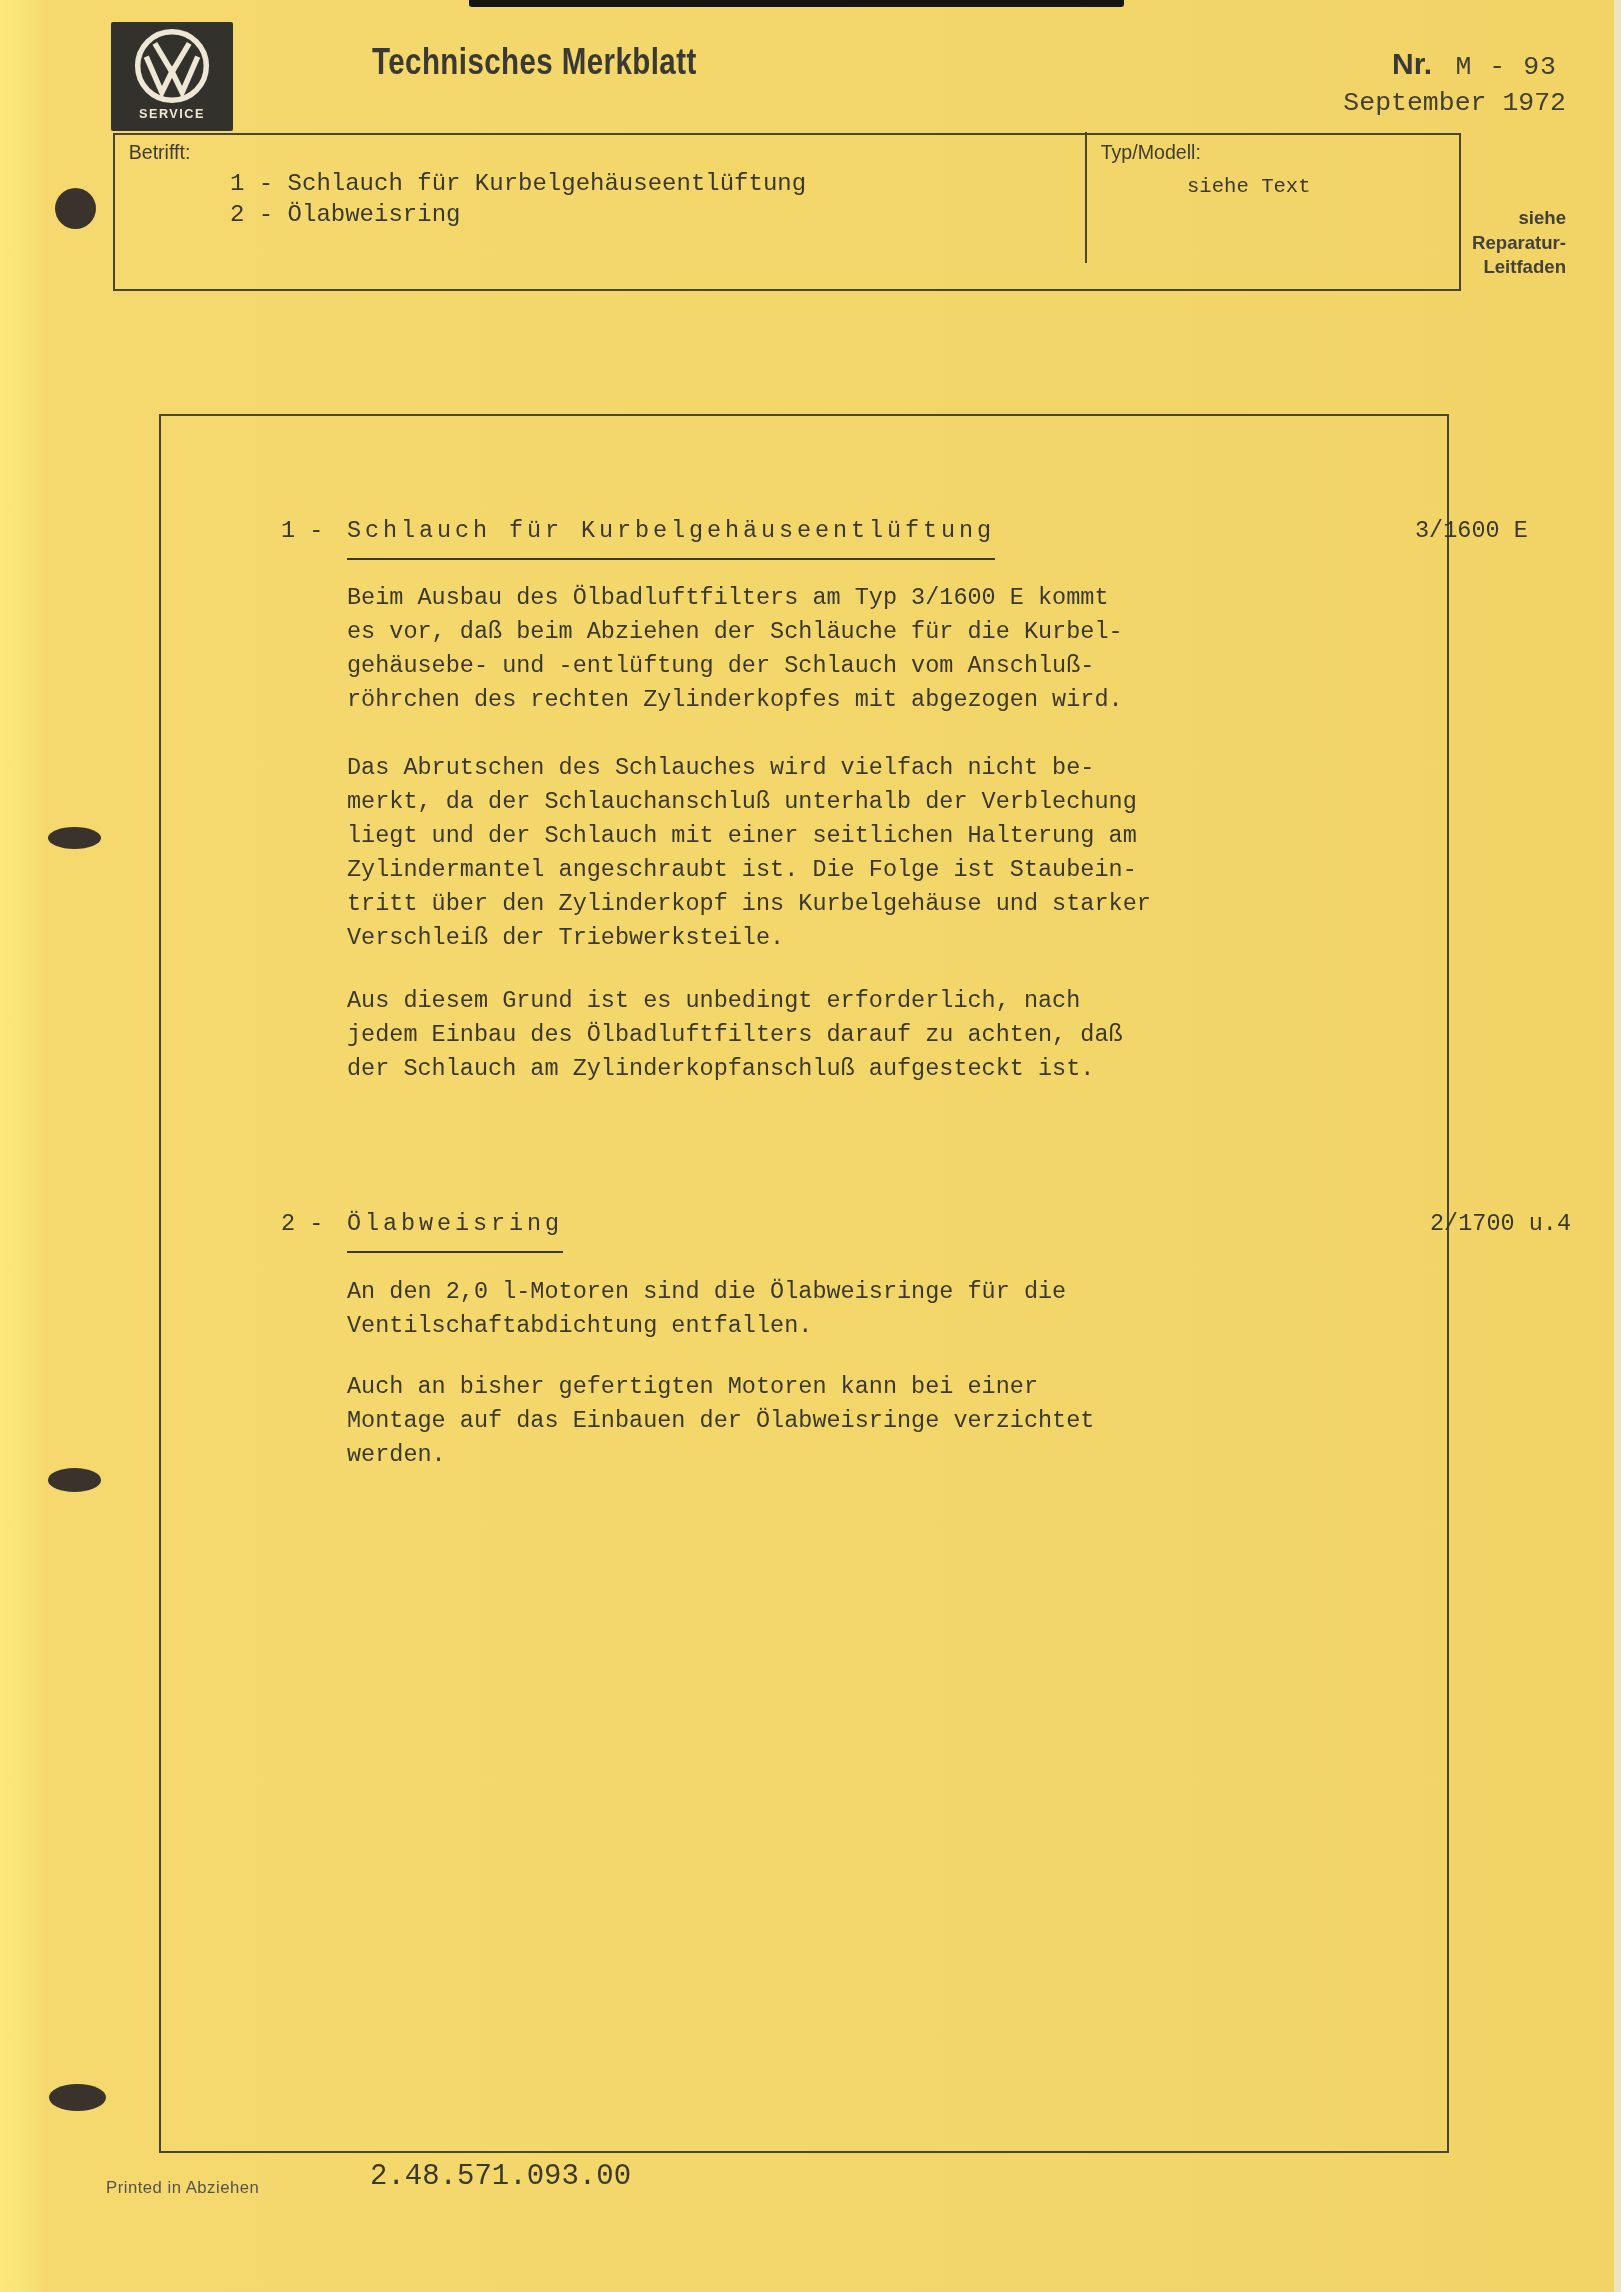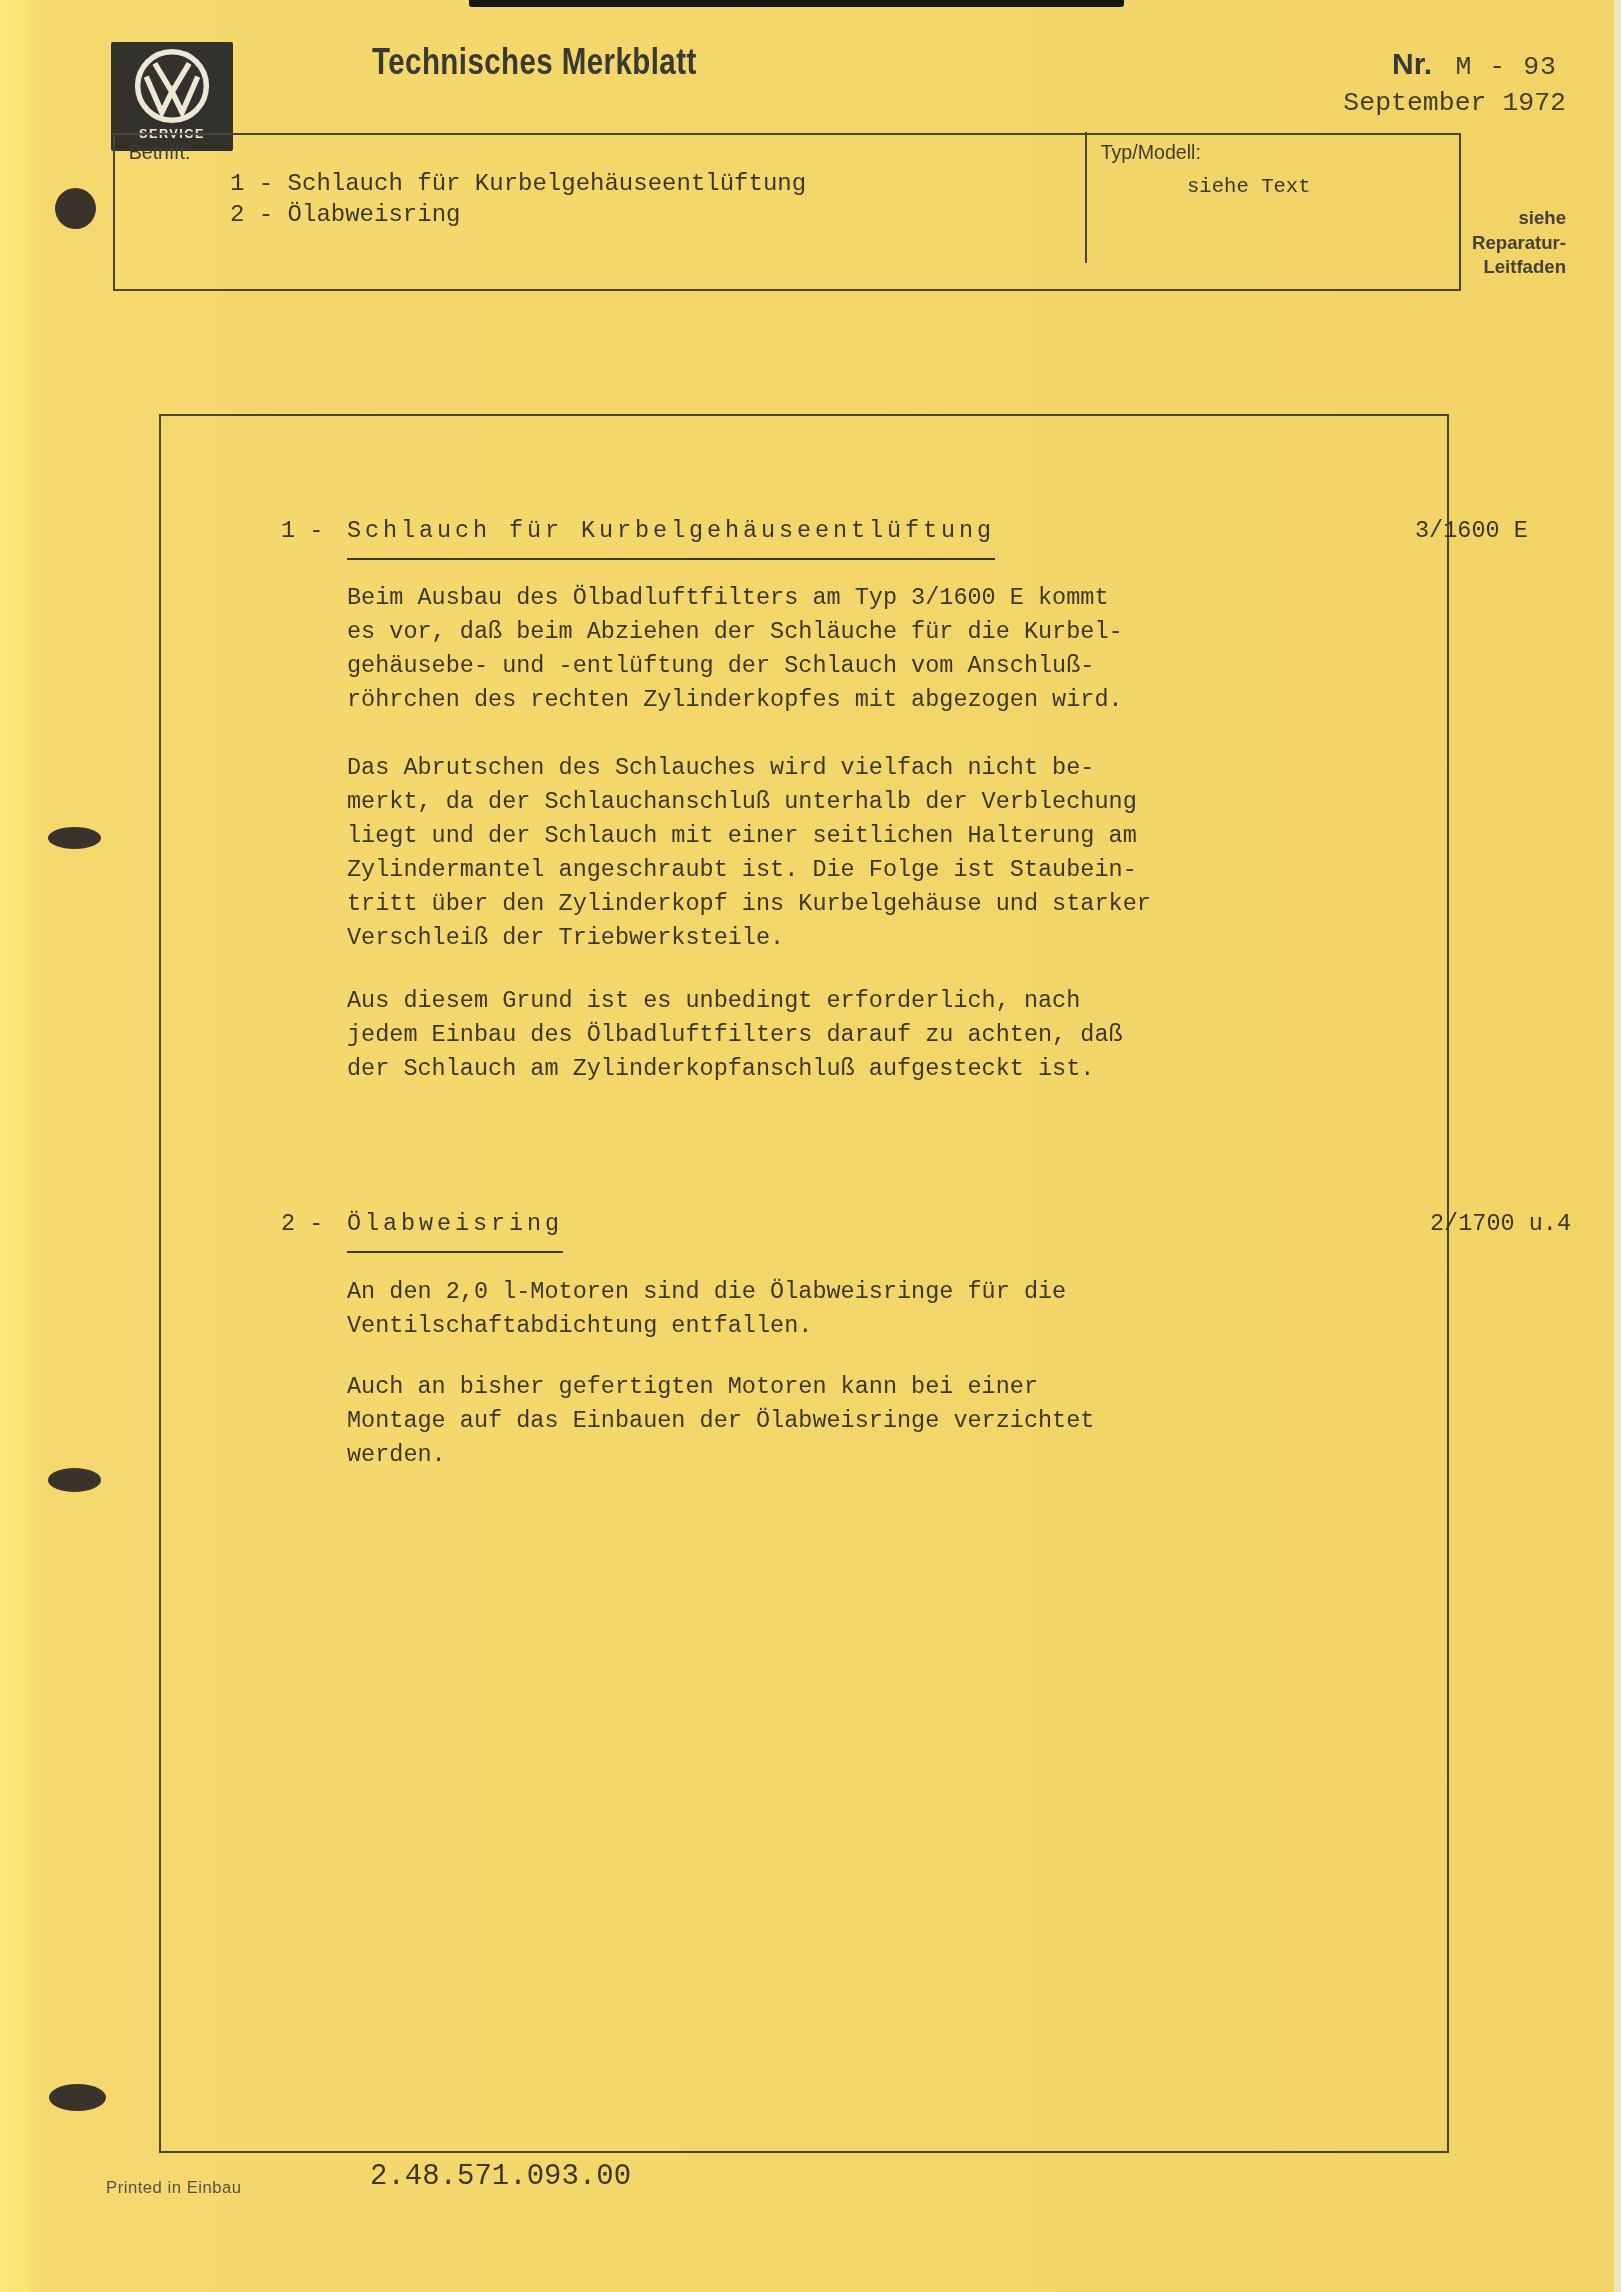--- a/index.html
+++ b/index.html
@@ -19,21 +19,21 @@
   .hole{position:absolute;background:#3a332c;border-radius:50%;}
   .hole-1{left:55px;top:188px;width:41px;height:41px;}
   .hole-2{left:48px;top:827px;width:53px;height:21.6px;}
   .hole-3{left:48px;top:1468px;width:53px;height:23.5px;}
   .hole-4{left:49px;top:2084px;width:57px;height:27.4px;}
 
   
   .logo-box{
     position:absolute;left:111px;top:21.6px;width:122px;height:109px;
     background:#32312b;border-radius:2px;
-    display:flex;flex-direction:column;align-items:center;margin-top:20px;
+    display:flex;flex-direction:column;align-items:center;
   }
   .logo-box svg{margin-top:5.9px;}
   .service-label{
     color:#efe7d6;font-size:12.7px;font-weight:bold;letter-spacing:1.5px;margin-top:2px;
   }
   .doc-title{
     position:absolute;left:372px;top:41px;
     font-size:36px;font-weight:bold;color:#3a3933;
     transform:scaleX(0.82);transform-origin:left top;
     white-space:nowrap;letter-spacing:0.5px;
@@ -191,17 +191,17 @@
         <p class="p-0">An den 2,0 l-Motoren sind die Ölabweisringe für die
 Ventilschaftabdichtung entfallen.</p>
         <p class="p-1">Auch an bisher gefertigten Motoren kann bei einer
 Montage auf das Einbauen der Ölabweisringe verzichtet
 werden.</p>
       </div>
 
     </div>
   </div>
 
-  <div class="printed-label">Printed in Einbau</div>
+  <div class="printed-label">Printed in Abziehen</div>
   <div class="part-number">2.48.571.093.00</div>
 
 </div>
 
 
 </body></html>

